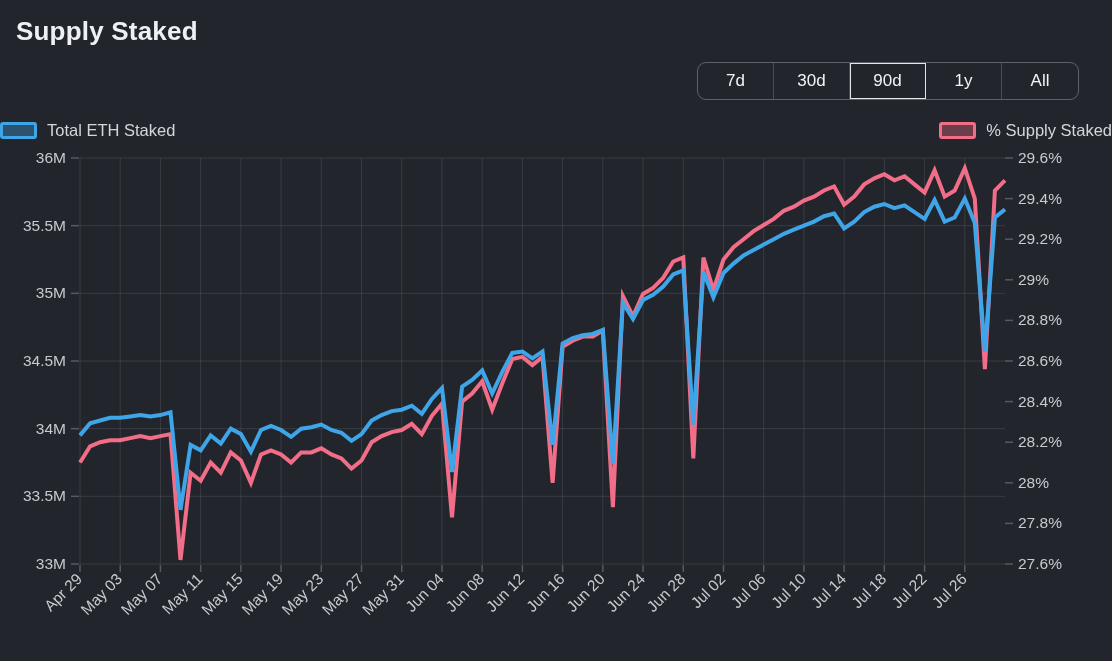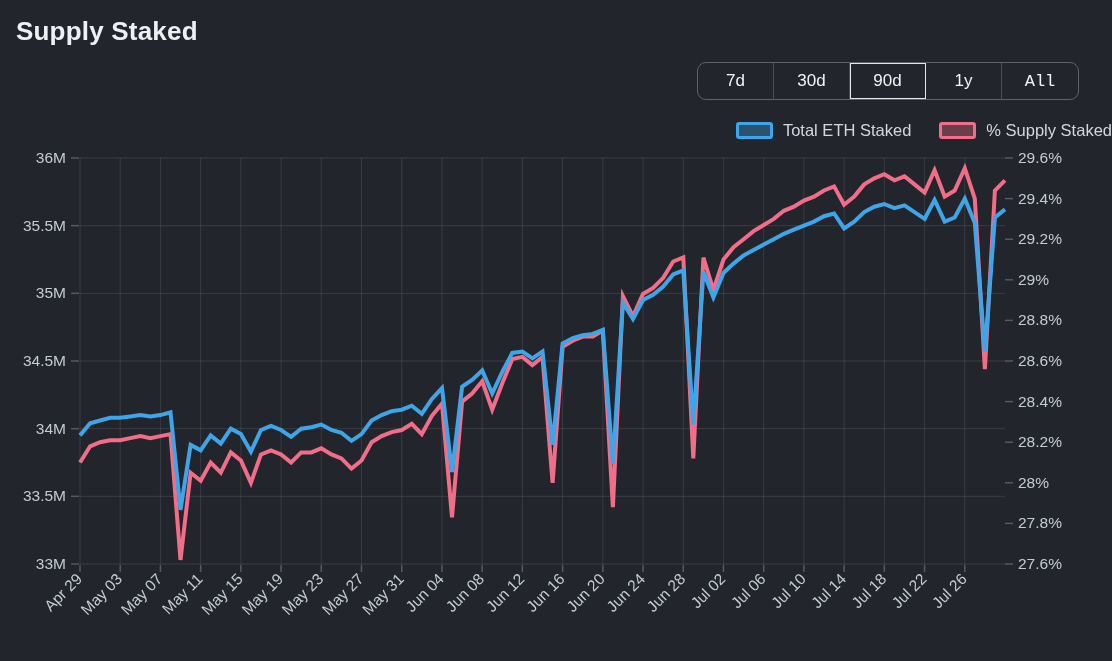--- a/index.html
+++ b/index.html
@@ -20,27 +20,27 @@
     background:transparent;
     margin-left:7px;
   }
   .range-btn {
     width:76px; box-sizing:border-box;
     display:flex; align-items:center; justify-content:center;
     color:#f1f3f5; font-size:17px;
     background:transparent; border:none; border-right:1px solid #494d54;
     cursor:pointer; font-family:inherit; padding:0;
   }
-  .range-btn:last-child { border-right:none;font-family:Liberation Mono, monospace; }
+  .range-btn:last-child { border-right:none; }
   .range-btn.selected {
     outline:1px solid #e4e6e9; outline-offset:-1px;
   }
   .legend {
     position:absolute; top:121px; left:0; width:100%;
-    display:flex; justify-content:flex-end; align-items:center; gap:28px;
+    display:flex; justify-content:space-between; align-items:center; gap:28px;
   }
   .legend-item {
     display:flex; align-items:center; gap:10px;
     color:#d3d7db; font-size:16.5px; cursor:pointer;
   }
   .swatch {
     width:37px; height:17px; box-sizing:border-box;
     border:3px solid #888; border-radius:3px;
   }
   #chart-svg { position:absolute; left:0; top:0; }

